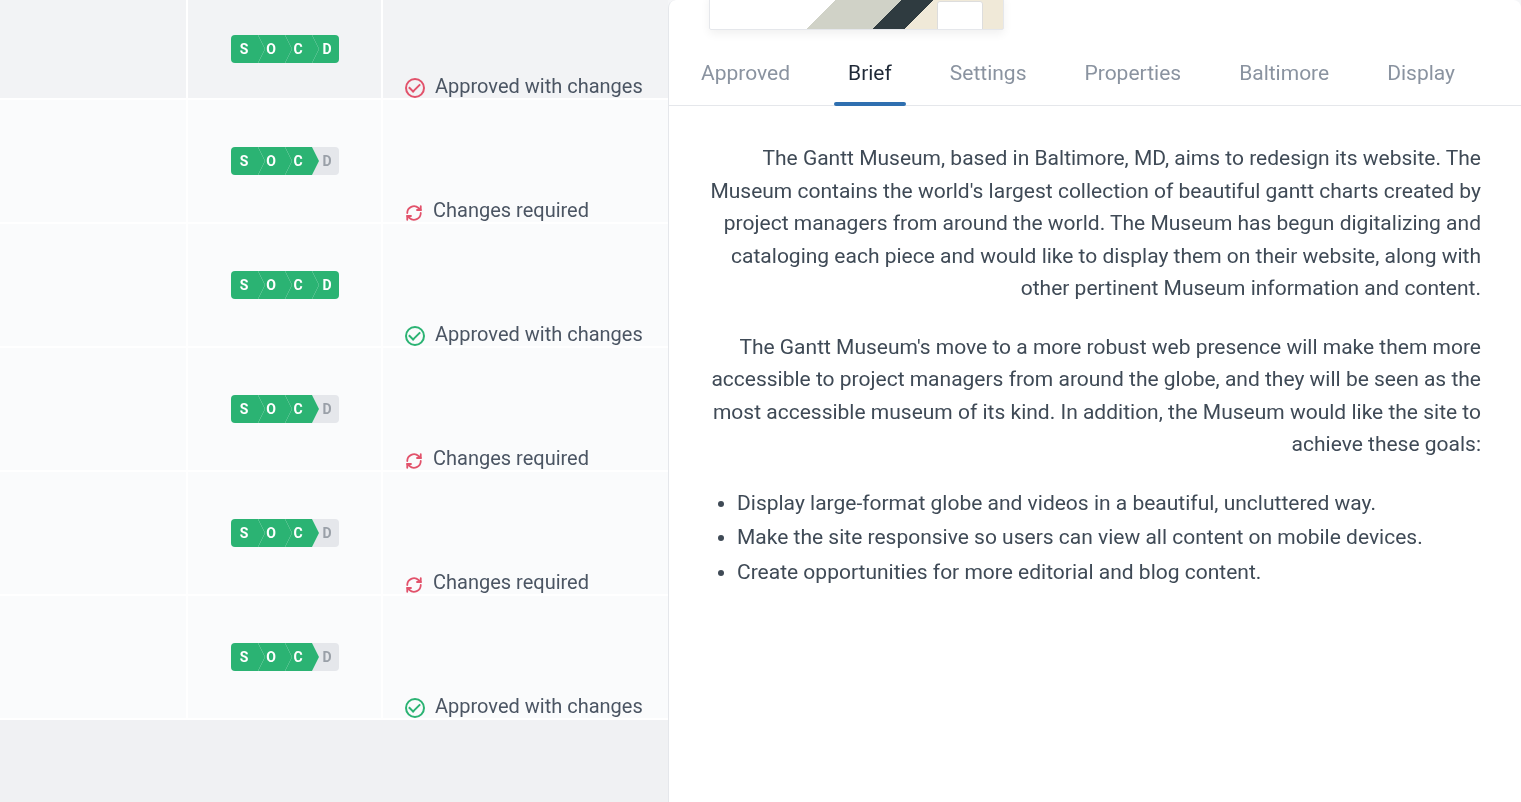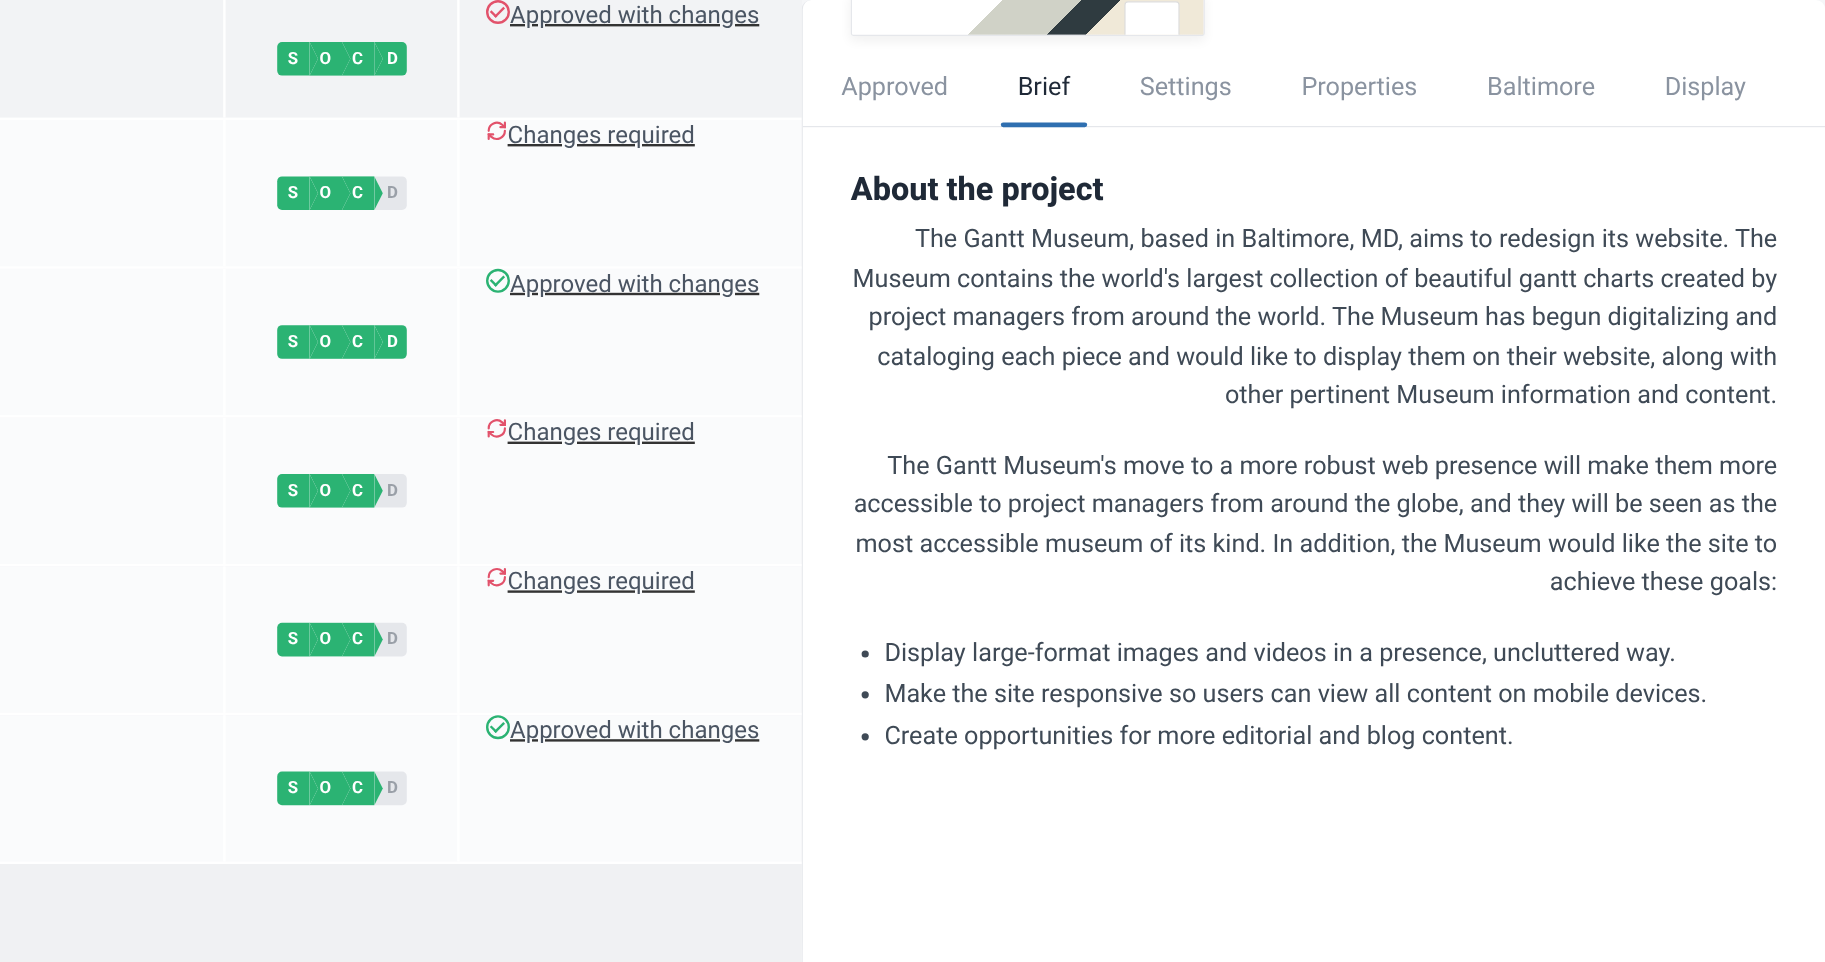--- a/index.html
+++ b/index.html
@@ -44,23 +44,23 @@
     height: 100%;
     display: flex;
     align-items: center;
     justify-content: center;
     border-right: 2px solid #ffffff;
   }
   .row .status-cell {
     flex: 1;
     height: 100%;
     display: flex;
-    align-items: flex-start;
+    align-items: flex-end;
     padding-left: 22px;
-    text-decoration: underline;
+    gap: 10px;
   }
   .stage {
     display: flex;
     align-items: center;
   }
   .stage .seg {
     position: relative;
     width: 27px;
     height: 28px;
     display: flex;
@@ -375,24 +375,23 @@
 
     <div class="tab">Approved</div>
         <div class="tab active">Brief</div>
         <div class="tab">Settings</div>
         <div class="tab">Properties</div>
         <div class="tab">Baltimore</div>
         <div class="tab">Display</div>
       </div>
 
     <div class="content">
-      <h2>About the project</h2>
       <p>The Gantt Museum, based in Baltimore, MD, aims to redesign its website. The Museum contains the world's largest collection of beautiful gantt charts created by project managers from around the world. The Museum has begun digitalizing and cataloging each piece and would like to display them on their website, along with other pertinent Museum information and content.</p>
       <p>The Gantt Museum's move to a more robust web presence will make them more accessible to project managers from around the globe, and they will be seen as the most accessible museum of its kind. In addition, the Museum would like the site to achieve these goals:</p>
       <ul>
-        <li>Display large-format images and videos in a presence, uncluttered way.</li>
+        <li>Display large-format globe and videos in a beautiful, uncluttered way.</li>
         <li>Make the site responsive so users can view all content on mobile devices.</li>
         <li>Create opportunities for more editorial and blog content.</li>
       </ul>
     </div>
   </div>
 
 </div>
 
 </body></html>

